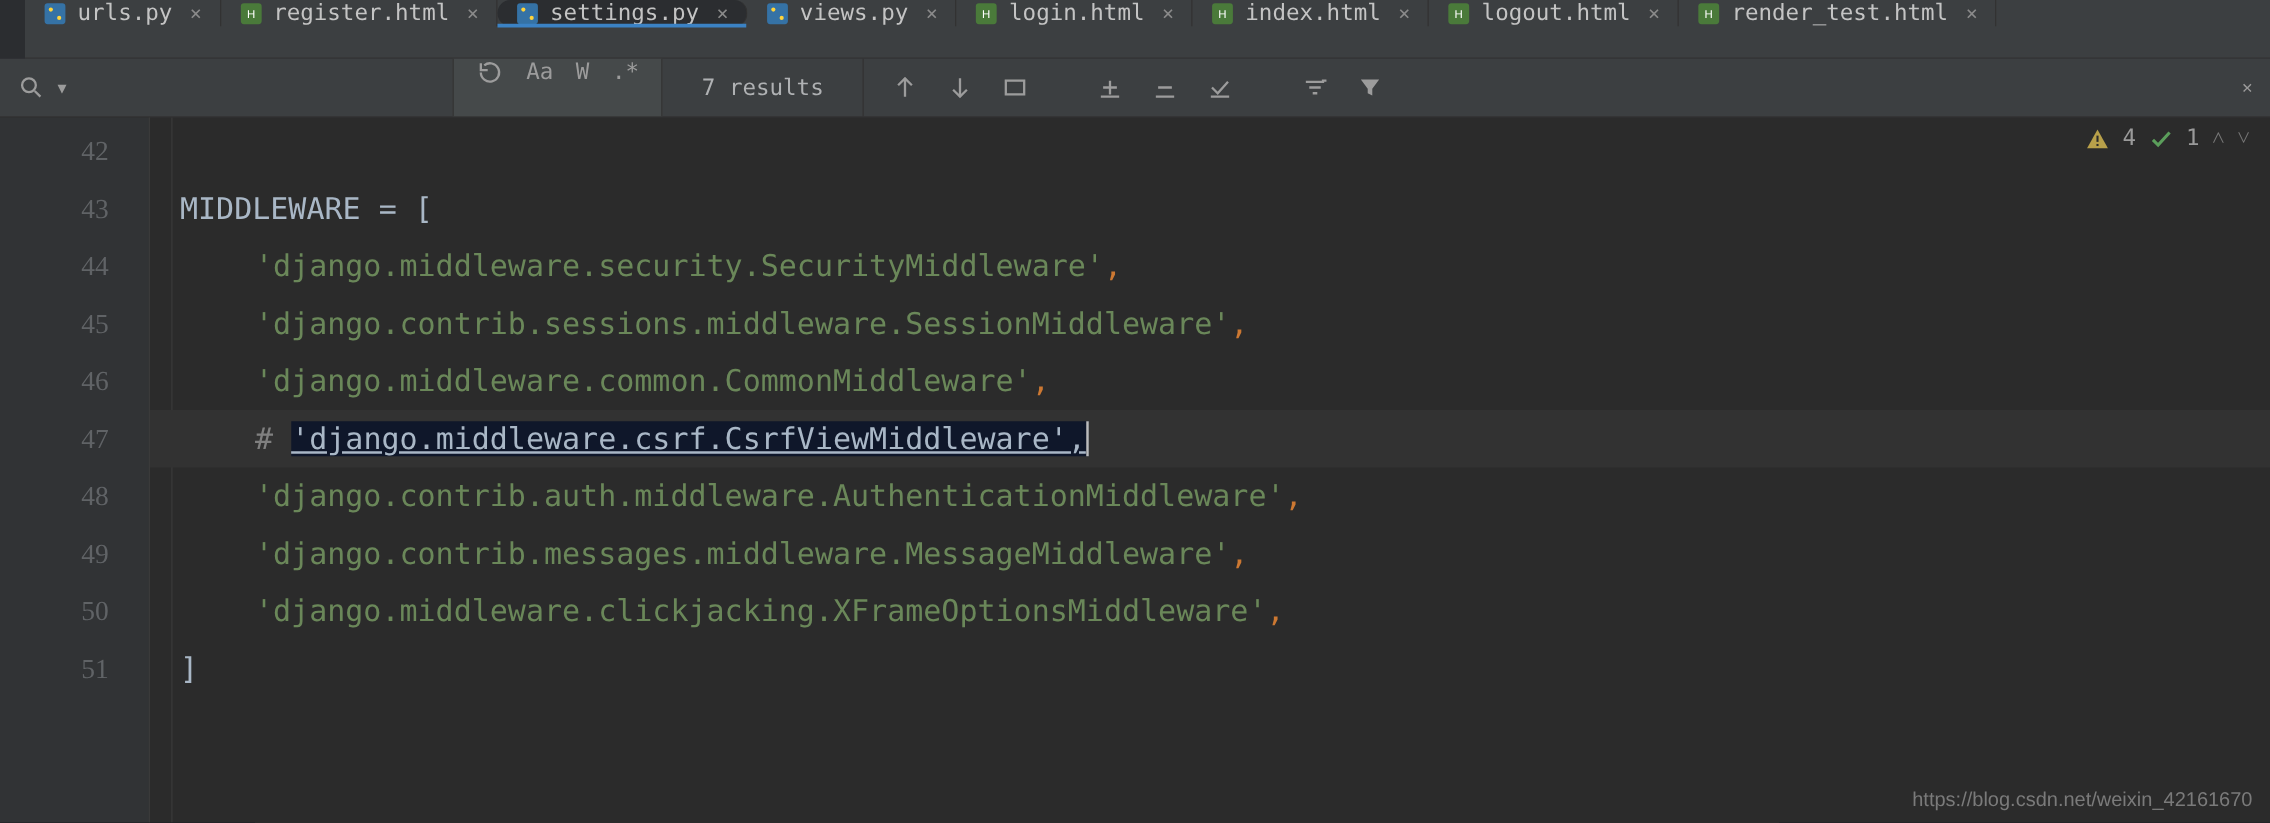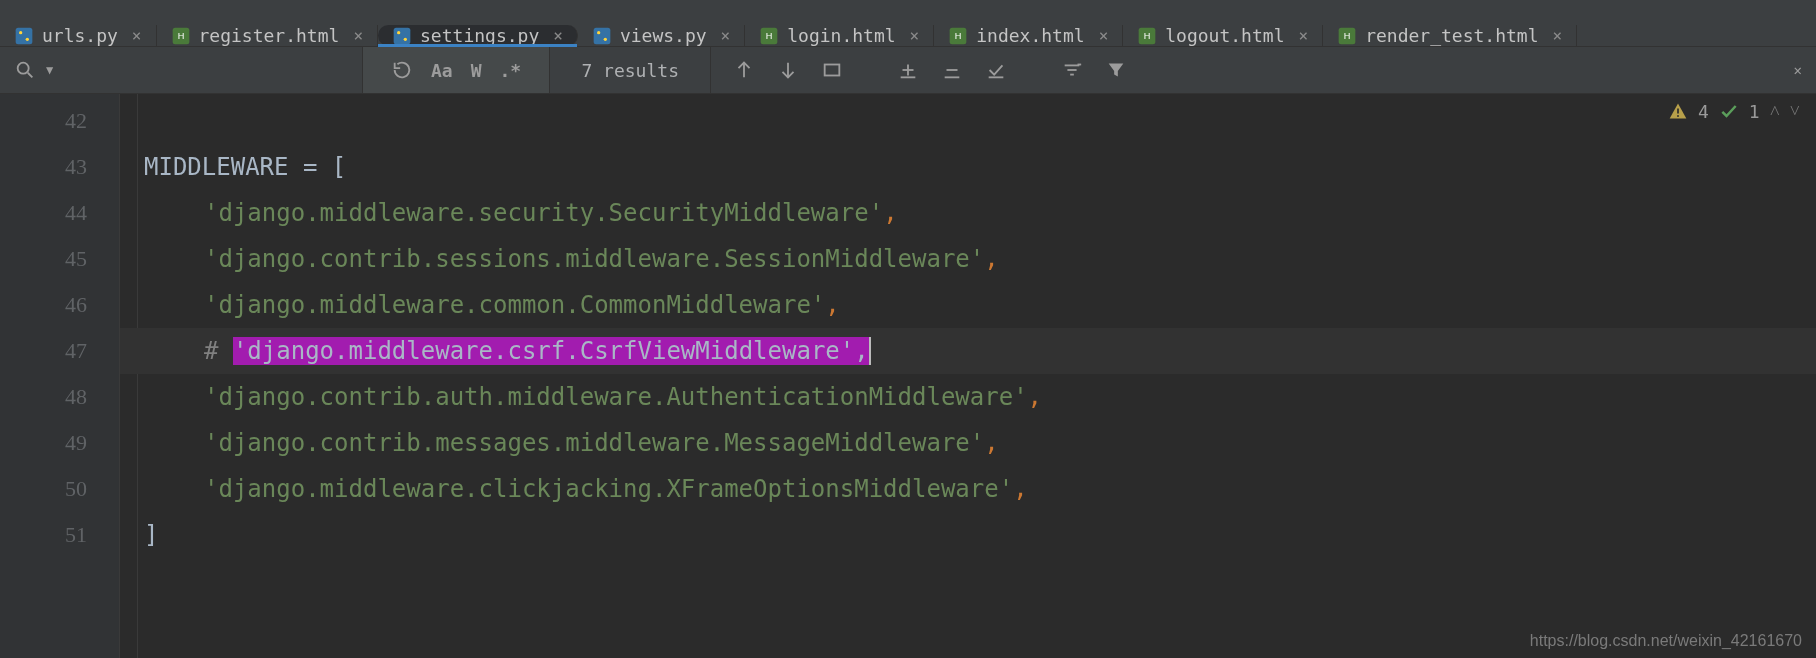--- a/index.html
+++ b/index.html
@@ -16,48 +16,48 @@
     --default:#a9b7c6;
     --comment:#808080;
     --selection:#214283;
     --toolbar-bg:#3c3f41;
     --border:#323232;
     --search-panel:#45494a;
   }
   html,body{margin:0;padding:0;height:100%;background:var(--bg-darker);font-family:Menlo,Consolas,monospace;color:var(--text);font-size:14px;}
   .ide{width:1816px;height:658px;position:relative;background:var(--bg);overflow:hidden;}
   
-  .tab-bar{display:flex;height:46px;background:var(--tab-bg);align-items:flex-end;border-bottom:1px solid var(--border);}
+  .tab-bar{display:flex;height:46px;background:var(--tab-bg);align-items:flex-start;border-bottom:1px solid var(--border);margin-left:20px;}
   .tab{display:flex;align-items:center;padding:0 14px;gap:8px;border-right:1px solid var(--border);cursor:pointer;position:relative;}
   .tab.active{background:var(--bg);border-radius:20px;}
   .tab.active::after{content:"";position:absolute;left:0;right:0;bottom:-1px;height:3px;background:var(--tab-border-active);}
   .tab .label{color:#c4c4c4;font-size:18px;white-space:nowrap;}
   .tab .close{color:#8a8a8a;font-size:16px;margin-left:6px;}
   .file-icon{width:20px;height:20px;display:inline-flex;align-items:center;justify-content:center;}
   
   .search-bar{display:flex;height:46px;background:var(--toolbar-bg);align-items:center;border-bottom:1px solid var(--border);}
   .search-left{display:flex;align-items:center;padding-left:14px;gap:10px;width:348px;}
-  .search-middle{display:flex;align-items:center;gap:18px;padding:0 28px;border-left:1px solid var(--border);border-right:1px solid var(--border);height:100%;background:var(--search-panel);font-weight:bold;}
+  .search-middle{display:flex;align-items:flex-start;gap:18px;padding:0 18px;border-left:1px solid var(--border);border-right:1px solid var(--border);height:100%;background:var(--search-panel);}
   .search-results{flex:0 0 160px;display:flex;align-items:center;justify-content:center;color:#afb1b3;font-size:18px;border-right:1px solid var(--border);height:100%;}
   .search-actions{display:flex;align-items:center;gap:22px;padding:0 22px;height:100%;}
   .icon-btn{color:#9c9c9c;cursor:pointer;display:inline-flex;align-items:center;justify-content:center;}
   .icon-btn svg{width:22px;height:22px;}
   
   .editor{display:flex;height:calc(100% - 92px);position:relative;background:#2b2b2b;}
   .gutter{width:120px;background:#313335;border-right:1px solid #3a3a3a;padding-top:4px;box-sizing:border-box;}
   .lineno{text-align:right;padding-right:32px;color:var(--gutter-text);font-size:22px;line-height:46px;height:46px;font-family:Liberation Serif, serif;}
   .code{flex:1;padding-top:4px;font-size:24px;line-height:46px;font-family:Menlo,Consolas,monospace;white-space:pre;position:relative;}
   .code-line{height:46px;padding-left:24px;}
   .code-line.hl{background:#323232;}
   .str{color:#6a8759;}
   .punct{color:#cc7832;}
   .var{color:#a9b7c6;}
   .op{color:#a9b7c6;}
   .comment{color:#808080;}
-  .sel{background:#a21caf;color:#a9b7c6;}
+  .sel{background:#0f172a;color:#a9b7c6;text-decoration:underline;}
   .cursor{border-right:2px solid #bbb;}
   .indent1{display:inline-block;width:60px;}
   
   .inspections{position:absolute;right:16px;top:100px;display:flex;align-items:center;gap:10px;color:#9a9a9a;font-size:18px;}
   .ins-icon{display:inline-flex;align-items:center;}
   
   .wm{position:absolute;right:14px;bottom:8px;color:#7a7a7a;font-size:16px;font-family:sans-serif;}
   .midline{position:absolute;left:137px;top:0;bottom:0;width:1px;background:#3a3a3a;}
 </style>
 </head>

